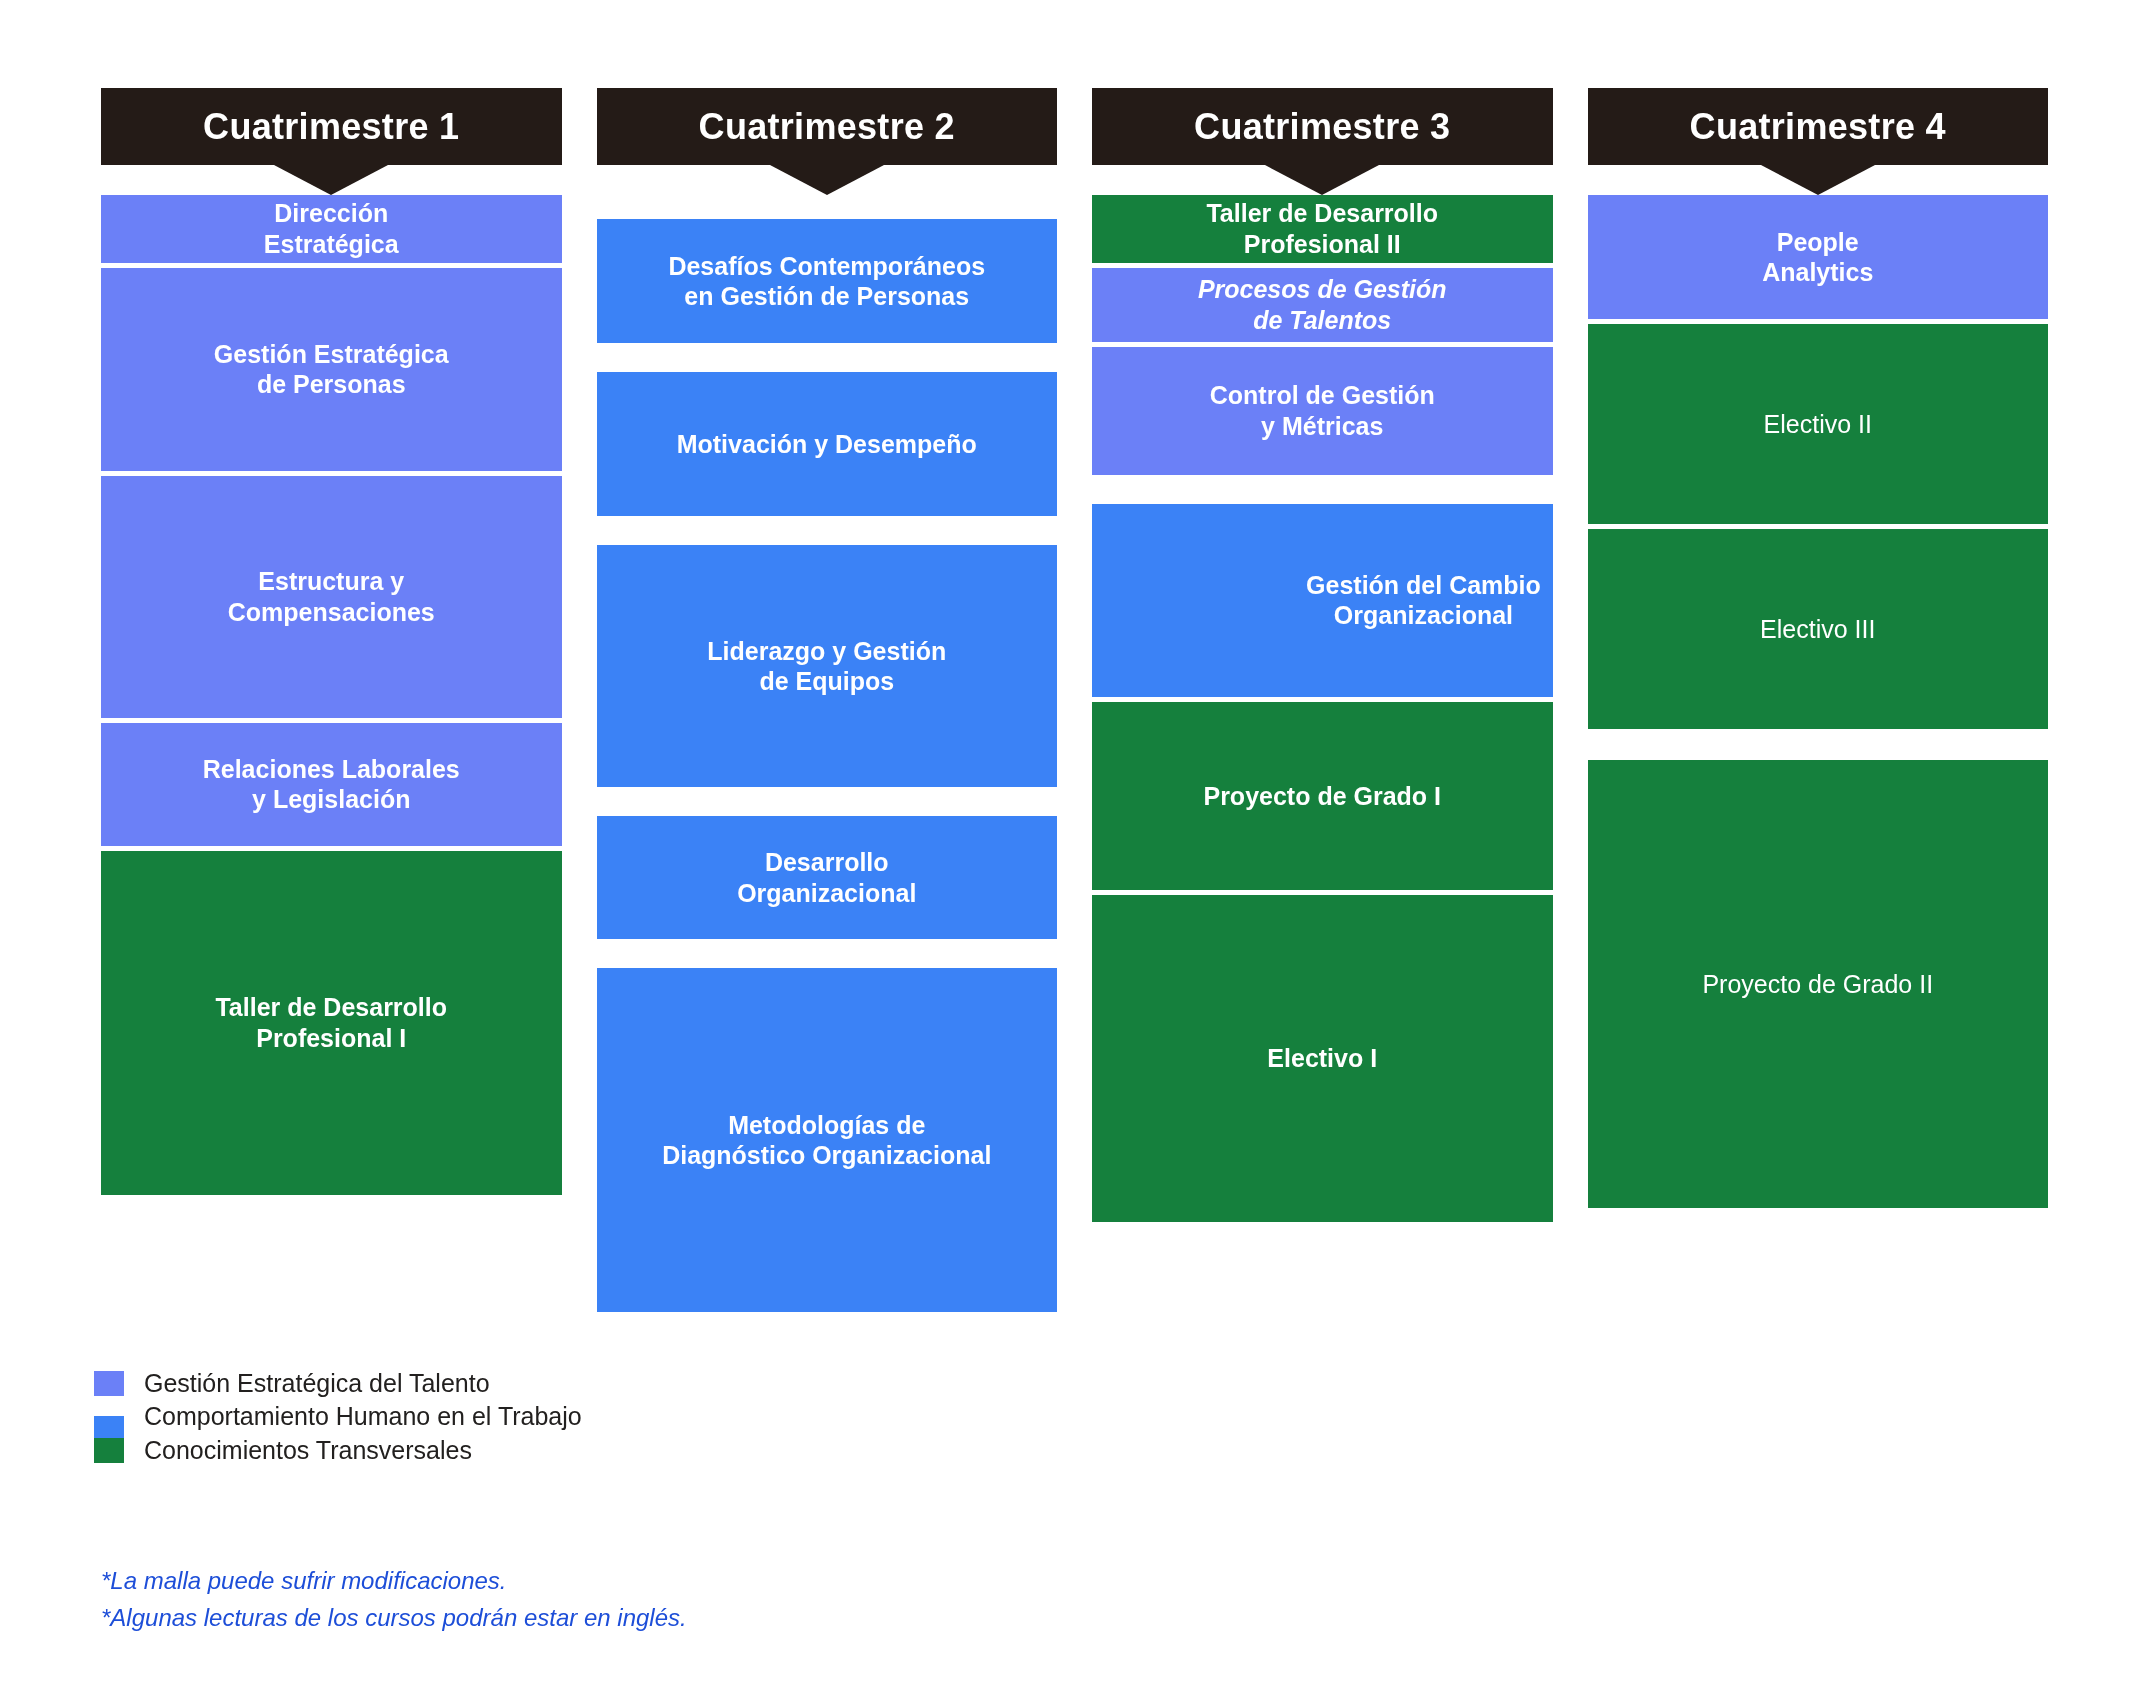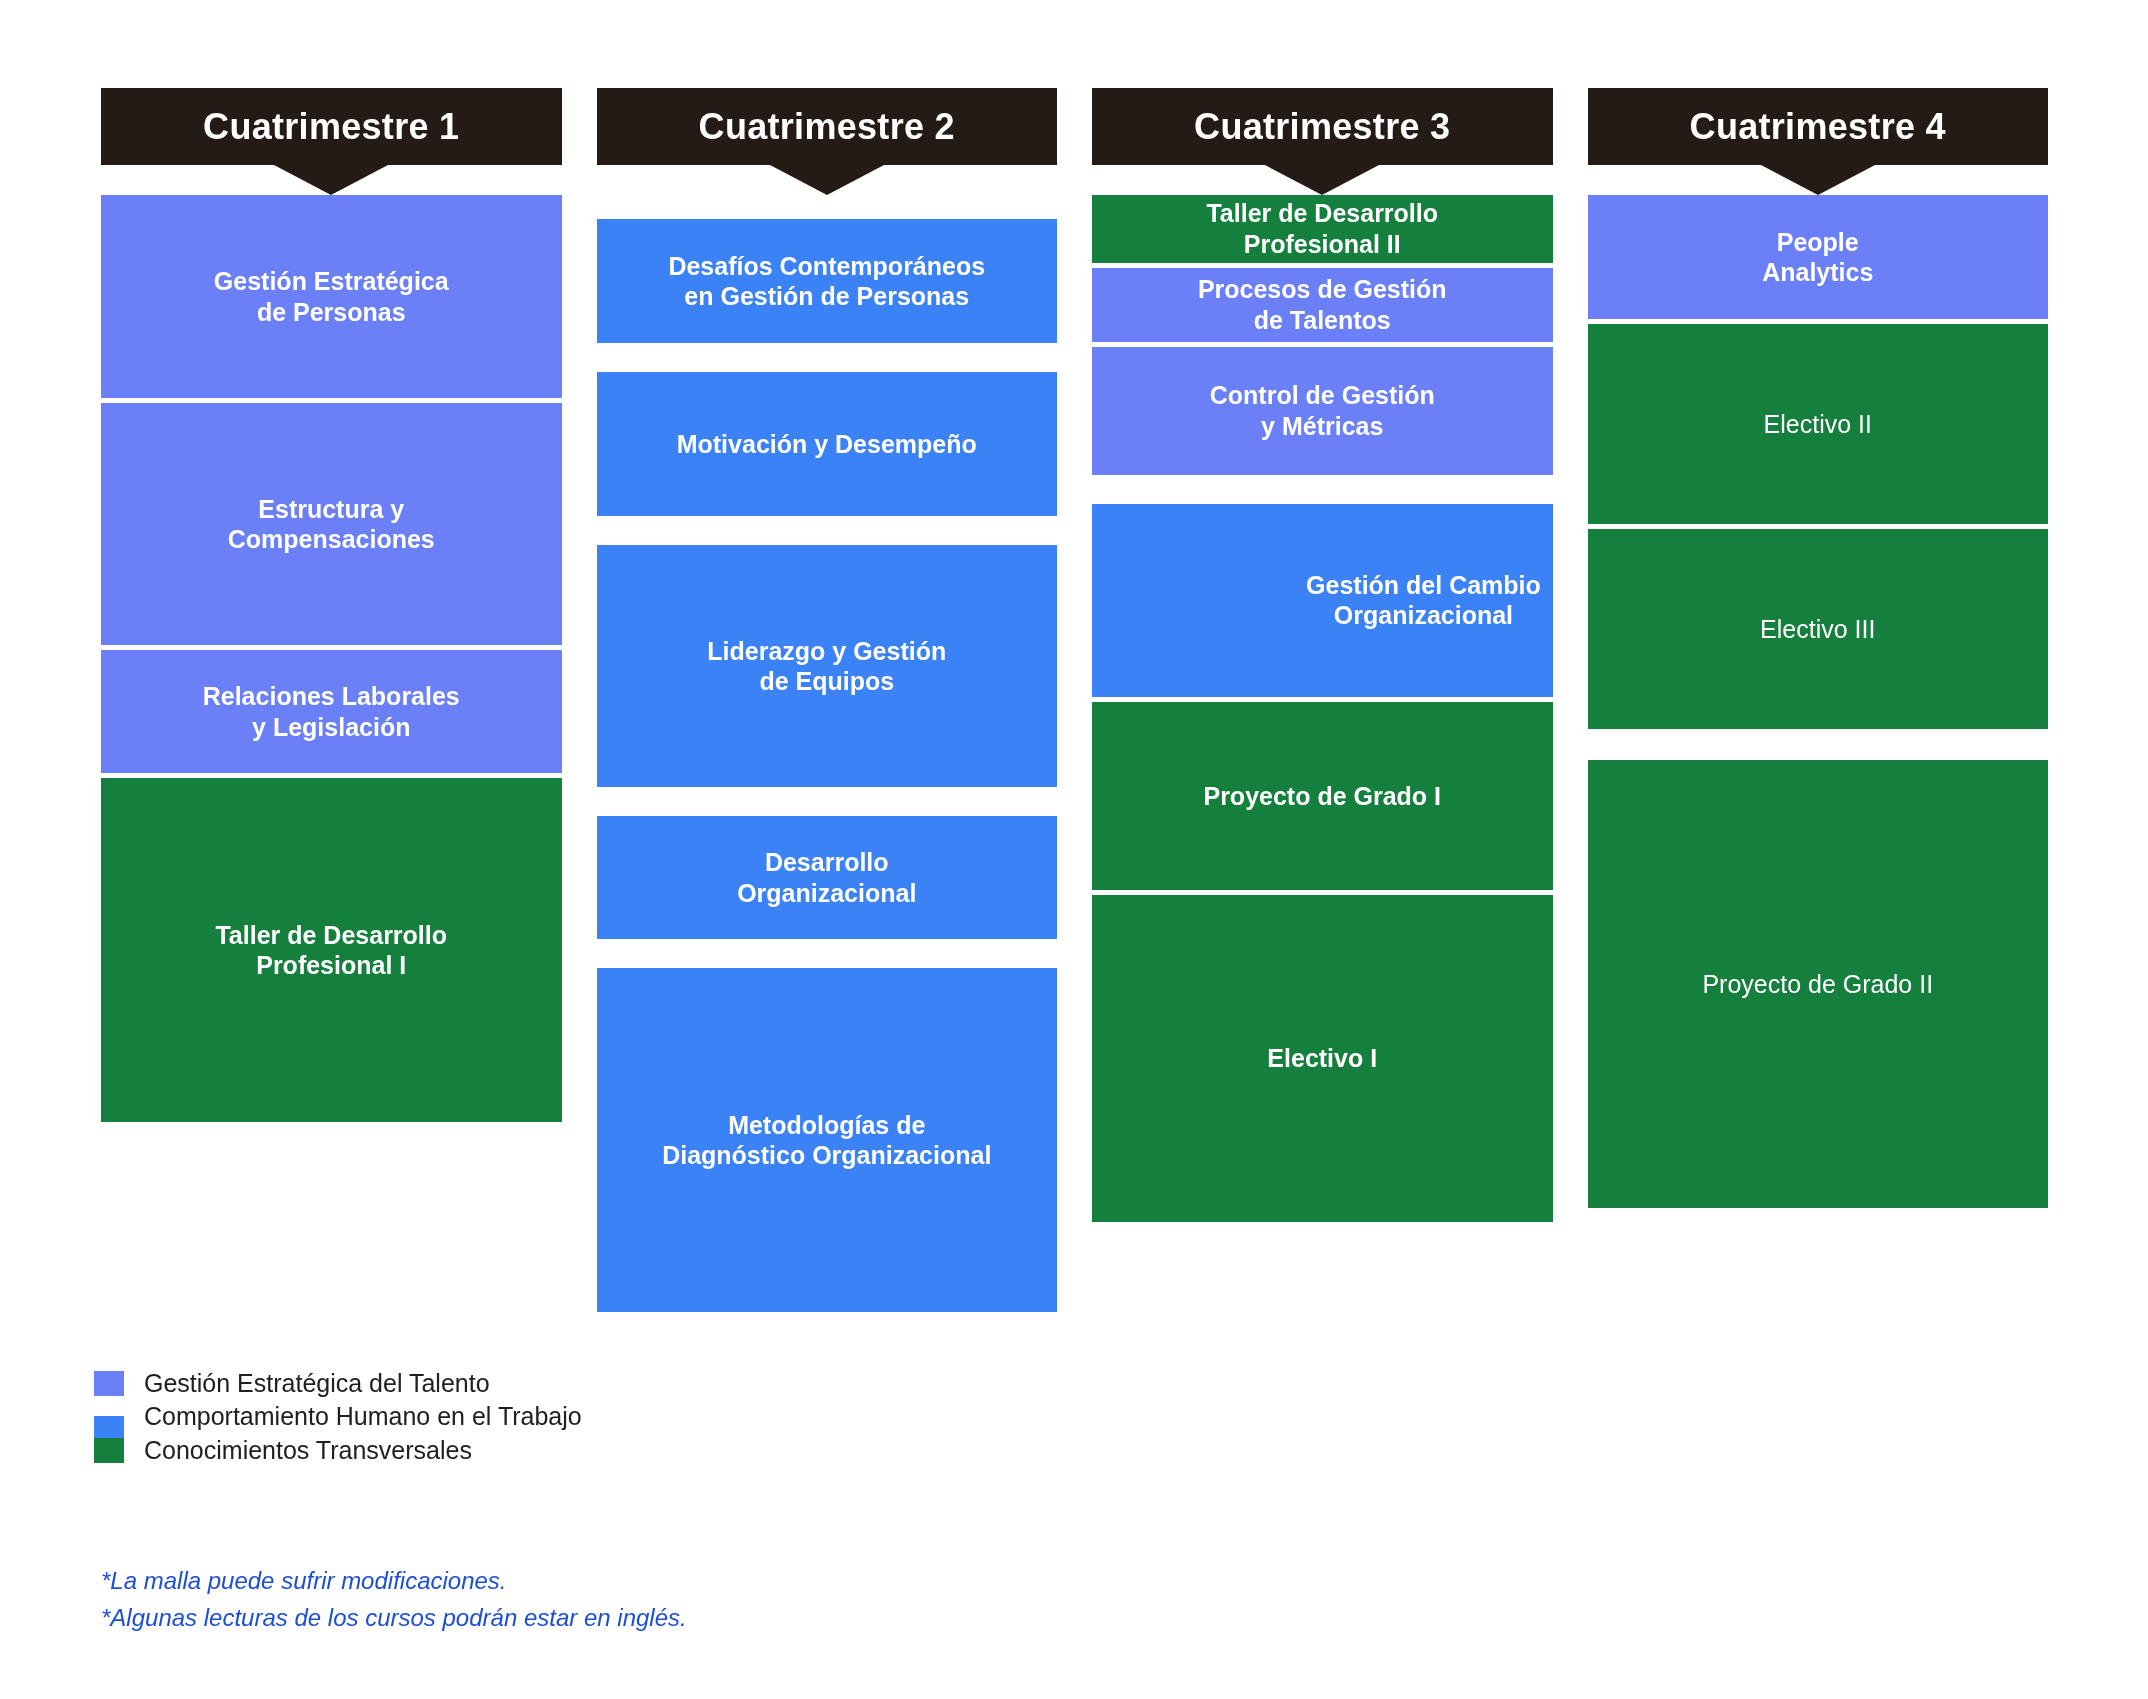--- a/index.html
+++ b/index.html
@@ -139,20 +139,24 @@
 
 <div id="canvas">
 
   <div class="grid">
       <div class="column">
         <div class="term-header">
           <span class="term-header-label">Cuatrimestre 1</span>
           <span class="notch"></span>
         </div>
         <div class="courses">
+          <div class="course c-blue strong" style="flex: 0 0 65px;">
+            <span class="course-label">Dirección
+Estratégica</span>
+          </div>
           <div class="course c-blue strong" style="flex: 0 0 203px;">
             <span class="course-label">Gestión Estratégica
 de Personas</span>
           </div>
           <div class="course c-blue strong" style="flex: 0 0 242px;">
             <span class="course-label">Estructura y
 Compensaciones</span>
           </div>
           <div class="course c-blue strong" style="flex: 0 0 123px;">
             <span class="course-label">Relaciones Laborales
@@ -194,21 +198,21 @@
       <div class="column">
         <div class="term-header">
           <span class="term-header-label">Cuatrimestre 3</span>
           <span class="notch"></span>
         </div>
         <div class="courses">
           <div class="course c-gray strong" style="flex: 0 0 65px;">
             <span class="course-label">Taller de Desarrollo
 Profesional II</span>
           </div>
-          <div class="course c-blue strong" style="flex: 0 0 74px;">
+          <div class="course c-blue strong" style="flex: 0 0 74px; font-style: italic;">
             <span class="course-label">Procesos de Gestión
 de Talentos</span>
           </div>
           <div class="course c-blue strong" style="flex: 0 0 128px;">
             <span class="course-label">Control de Gestión
 y Métricas</span>
           </div>
           <div class="course c-green strong" style="flex: 0 0 193px; justify-content: flex-end;">
             <span class="course-label">Gestión del Cambio
 Organizacional</span>

